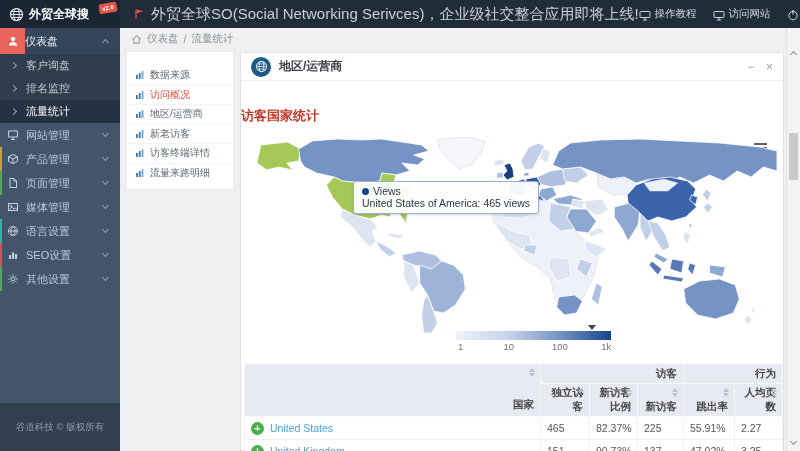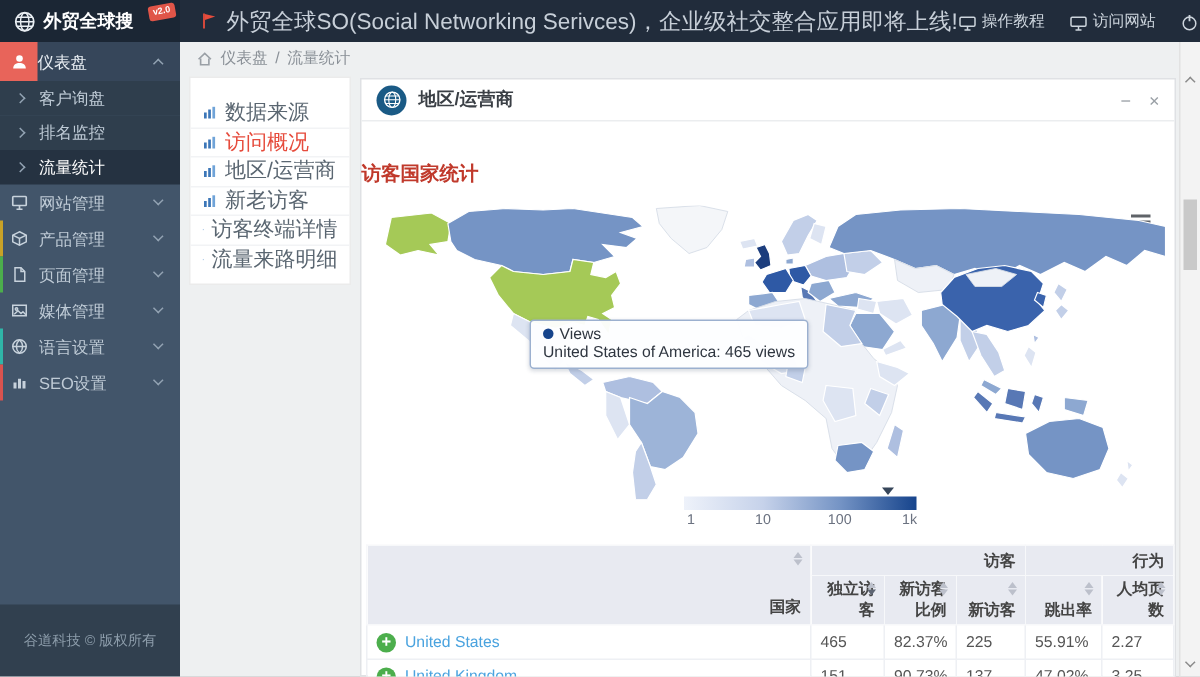--- a/index.html
+++ b/index.html
@@ -31,21 +31,21 @@
   .stripe { position:absolute; left:0; top:0; bottom:0; width:2px; }
   .sb-footer { position:absolute; left:0; right:0; bottom:0; height:48px; background:#31404f; display:flex; flex-direction:column; align-items:center; justify-content:center; gap:4px; }
   .sb-footer .l1 { font-size:10px; color:#dfe7ee; }
   .sb-footer .l2 { font-size:9.5px; color:#8d9dab; }
 
   
   .breadcrumb { position:absolute; left:131px; top:30px; height:18px; display:flex; align-items:center; gap:5px; font-size:10.5px; color:#8a9097; }
 
   
   .submenu { position:absolute; left:127px; top:52px; width:106px; background:#fff; padding:14px 0 6px 0; box-shadow:0 0 0 1px #ebebeb; }
-  .sm-item { height:19.5px; display:flex; align-items:center; gap:5px; padding:0 8px; border-bottom:1px solid #f2f3f5; font-size:14px; color:#5a6671; cursor:pointer; white-space:nowrap; }
+  .sm-item { height:19.5px; display:flex; align-items:center; gap:5px; padding:0 8px; border-bottom:1px solid #f2f3f5; font-size:10px; color:#5a6671; cursor:pointer; white-space:nowrap; }
   .sm-item:last-child { border-bottom:none; }
   .sm-item.active { color:#e64b3c; }
 
   
   .panel { position:absolute; left:240px; top:52px; width:544px; height:399px; background:#fff; border:1px solid #dfe1e4; }
   .p-header { height:28px; border-bottom:1px solid #ebedef; display:flex; align-items:center; padding:0 10px; gap:8px; }
   .globe-badge { width:20px; height:20px; border-radius:50%; background:#1a5a85; display:flex; align-items:center; justify-content:center; flex:none; }
   .p-title { font-size:12px; font-weight:bold; color:#3a3f45; }
   .p-controls { margin-left:auto; display:flex; gap:12px; color:#9aa0a6; font-size:12px; }
   .p-controls span { cursor:pointer; line-height:1; }
@@ -63,21 +63,21 @@
   .m-b3 { fill:#aebfe0; }
   .m-b35{ fill:#9db4d8; }
   .m-b4 { fill:#8da8d1; }
   .m-b5 { fill:#7594c5; }
   .m-b6 { fill:#5878b5; }
   .m-b7 { fill:#3a63ac; }
   .m-b7b{ fill:#2e59a5; }
   .m-b8 { fill:#1c3d7d; }
   .m-g  { fill:#a5c957; }
 
-  .map-tooltip { position:absolute; left:112px; top:128px; background:rgba(253,254,255,.96); border:1px solid #9bb0cf; border-radius:3px; padding:3px 8px 4px 8px; font-size:10.5px; color:#2f3640; box-shadow:0 1px 3px rgba(40,60,90,.2); white-space:nowrap; z-index:5;margin-top:32px; }
+  .map-tooltip { position:absolute; left:112px; top:128px; background:rgba(253,254,255,.96); border:1px solid #9bb0cf; border-radius:3px; padding:3px 8px 4px 8px; font-size:10.5px; color:#2f3640; box-shadow:0 1px 3px rgba(40,60,90,.2); white-space:nowrap; z-index:5; }
   .tt-dot { display:inline-block; width:7px; height:7px; border-radius:50%; background:#16448c; margin-right:4px; }
 
   .legend { position:absolute; left:215px; top:278px; width:155px; }
   .legend-bar { height:9px; background:linear-gradient(to right,#eef2fa 0%,#c6d2ea 34%,#7594c5 67%,#16448c 100%); }
   .legend-pointer { position:absolute; top:-6px; left:88%; margin-left:-4px; width:0; height:0; border-left:4px solid transparent; border-right:4px solid transparent; border-top:5px solid #37465a; }
   .legend-ticks { position:relative; height:12px; font-size:9.5px; color:#6b7280; }
   .legend-ticks span { position:absolute; top:1px; transform:translateX(-50%); }
   .lt0{left:3%} .lt1{left:34%} .lt2{left:67%} .lt3{left:97%}
 
   
@@ -251,20 +251,31 @@
         <svg width="12" height="12" viewBox="0 0 12 12">
           <rect x="2" y="6" width="2" height="4" fill="#c7d2dc"></rect>
             <rect x="5" y="3.5" width="2" height="6.5" fill="#c7d2dc"></rect>
             <rect x="8" y="5" width="2" height="5" fill="#c7d2dc"></rect>
         </svg>
       </span>
       <span class="sb-label">SEO设置</span>
       <span class="chev down sb-caret"></span>
     </div>
 
+    <div class="sb-row">
+      <span class="stripe" style="background:#4cae4c"></span>
+      <span class="sb-ico">
+        <svg width="12" height="12" viewBox="0 0 12 12" fill="none" stroke="#c7d2dc" stroke-width="1">
+          <circle cx="6" cy="6" r="2"></circle>
+          <path d="M6 1.2v1.6M6 9.2v1.6M1.2 6h1.6M9.2 6h1.6M2.6 2.6l1.2 1.2M8.2 8.2l1.2 1.2M9.4 2.6 8.2 3.8M3.8 8.2 2.6 9.4"></path>
+        </svg>
+      </span>
+      <span class="sb-label">其他设置</span>
+      <span class="chev down sb-caret"></span>
+    </div>
 
     <div class="sb-footer">
       <span class="l2">谷道科技 © 版权所有</span>
     </div>
   </div>
 
   <div class="breadcrumb">
     <svg width="11" height="11" viewBox="0 0 12 12">
       <path d="M1.5 6 6 1.8 10.5 6" fill="none" stroke="#9aa0a6" stroke-width="1.2"></path>
       <path d="M3 5.5V10h6V5.5" fill="none" stroke="#9aa0a6" stroke-width="1.2"></path>

